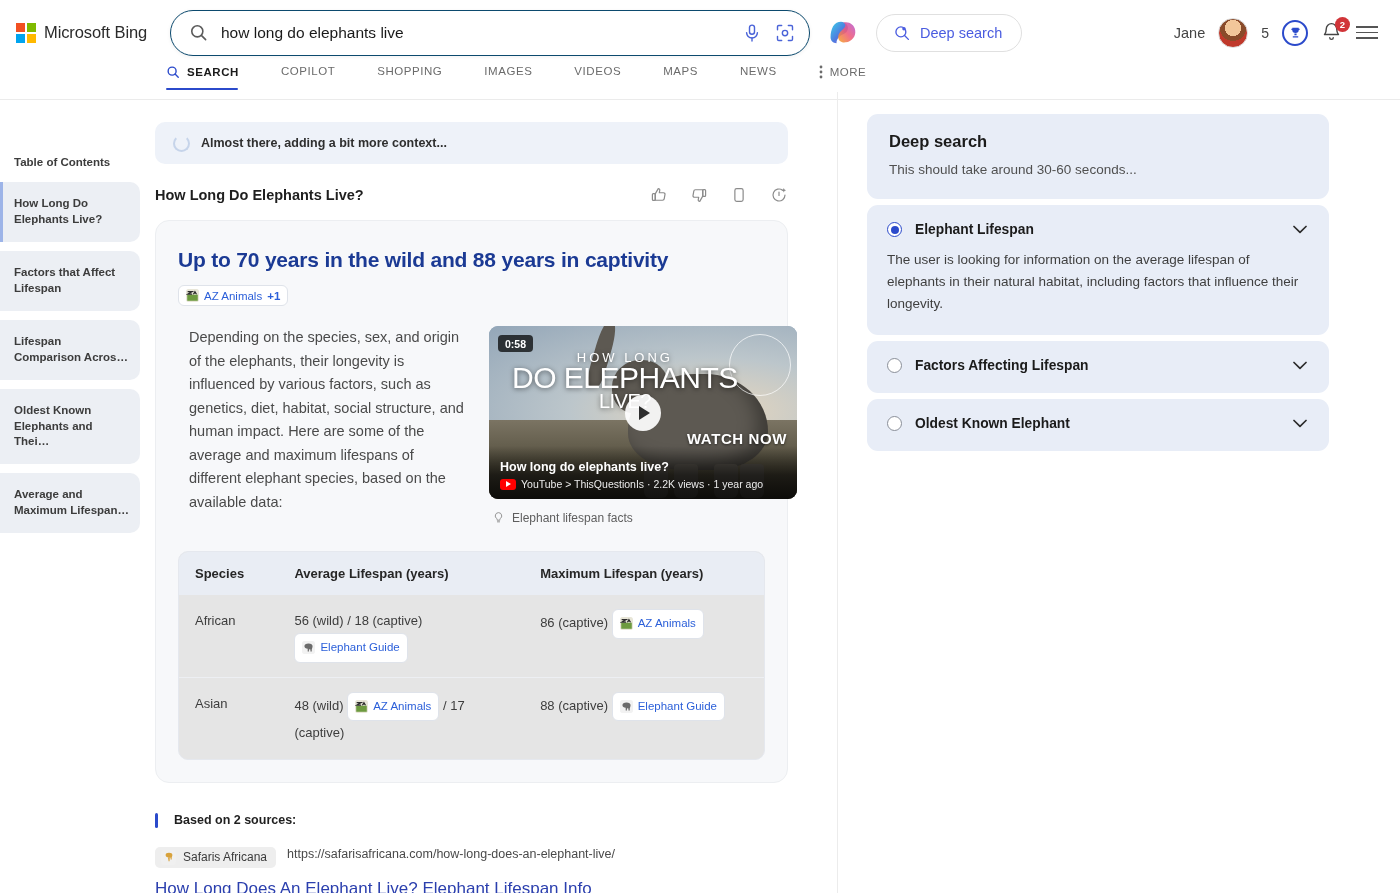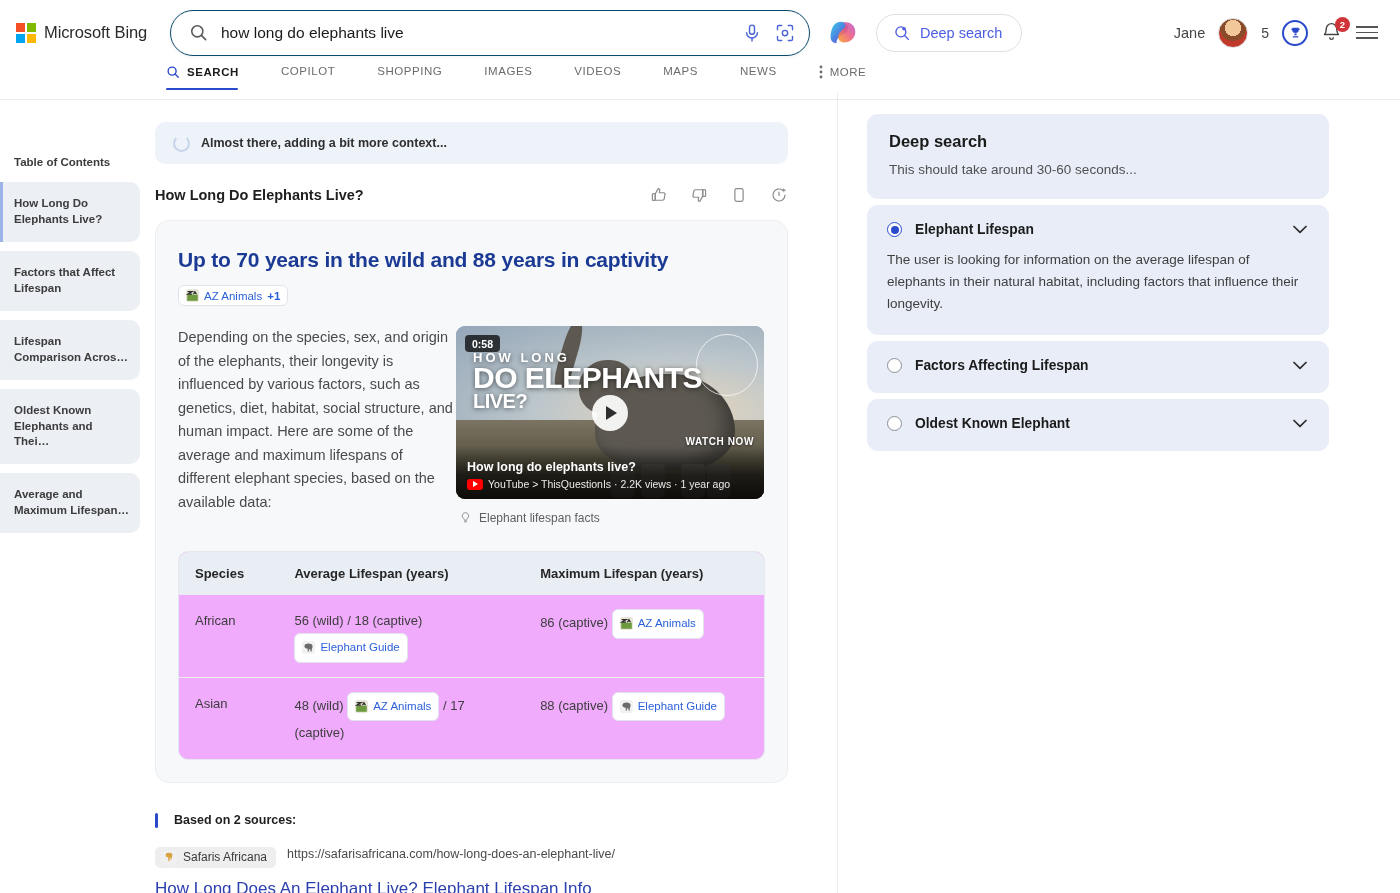--- a/index.html
+++ b/index.html
@@ -220,21 +220,21 @@
     vertical-align: middle;
     white-space: nowrap;
     cursor: pointer;
   }
   .chip-favicon {
     width: 13px; height: 13px; border-radius: 2px; flex: none;
     display: block;
   }
   .chip-plus { color: #2b5fd9; font-weight: 700; }
 
-  .body-row { display: flex; margin-top: 20px; }
+  .body-row { display: flex; gap: 22px; margin-top: 20px; margin-left: 11px; }
   .body-text {
     width: 278px; flex: none;
     font-size: 14.5px; line-height: 1.62; color: #4a4a4a;
   }
 
   .video-col { width: 308px; flex: none; }
   .video-thumb {
     position: relative;
     width: 308px; height: 173px;
     border-radius: 9px;
@@ -266,36 +266,37 @@
     content: ""; position: absolute; left: -34px; top: -54px;
     width: 16px; height: 68px; background: #5d5952;
     border-radius: 40% 40% 28% 28%;
     transform: rotate(16deg);
   }
   .eleph-leg {
     position: absolute; bottom: -28px; width: 24px; height: 34px;
     background: #55514a; border-radius: 4px 4px 6px 6px;
   }
   .vid-overlay-txt {
-    position: absolute; left: 17px; top: 26px;
-    color: #fff; font-weight: 700;
+    position: absolute; left: 23px; top: 26px;
+    color: #fff; font-weight: 400;
     text-shadow: 0 1px 5px rgba(0,0,0,0.55);
     line-height: 0.93;
+    text-align: center;
   }
   .vid-ot1 { font-size: 13px; letter-spacing: 3px; }
   .vid-ot2 { font-size: 30px; letter-spacing: -0.5px; }
   .vid-ot3 { font-size: 20px; letter-spacing: -0.5px; }
   .watch-ring {
     position: absolute; right: 6px; top: 8px;
     width: 62px; height: 62px; border-radius: 50%;
     border: 1.5px solid rgba(255,255,255,0.7);
   }
   .watch-now {
     position: absolute; right: 10px; bottom: 52px;
-    font-size: 10px; font-weight: 800; color: #fff; letter-spacing: 0.6px;
+    font-size: 15px; font-weight: 800; color: #fff; letter-spacing: 0.6px;
     text-shadow: 0 1px 3px rgba(0,0,0,0.6);
   }
   .dur-badge {
     position: absolute; left: 9px; top: 9px;
     background: rgba(0,0,0,0.72); color: #fff;
     font-size: 10.5px; font-weight: 700;
     padding: 2.5px 7px; border-radius: 4px;
   }
   .play-btn {
     position: absolute; left: 50%; top: 50%;
@@ -332,21 +333,21 @@
     margin-top: 11px; padding-left: 3px;
     font-size: 12px; color: #5e5e5e;
   }
 
   
   .tbl-wrap {
     margin-top: 26px;
     border: 1px solid #e5e8ee;
     border-radius: 10px;
     overflow: hidden;
-    background: #f0abfc;
+    background: #e5e5e5;
   }
   table { width: 100%; border-collapse: collapse; }
   thead th {
     background: #e9edf4;
     text-align: left;
     font-size: 13px; font-weight: 700; color: #262626;
     padding: 14px 16px;
   }
   thead th:nth-child(1) { width: 17%; }
   thead th:nth-child(2) { width: 42%; }

